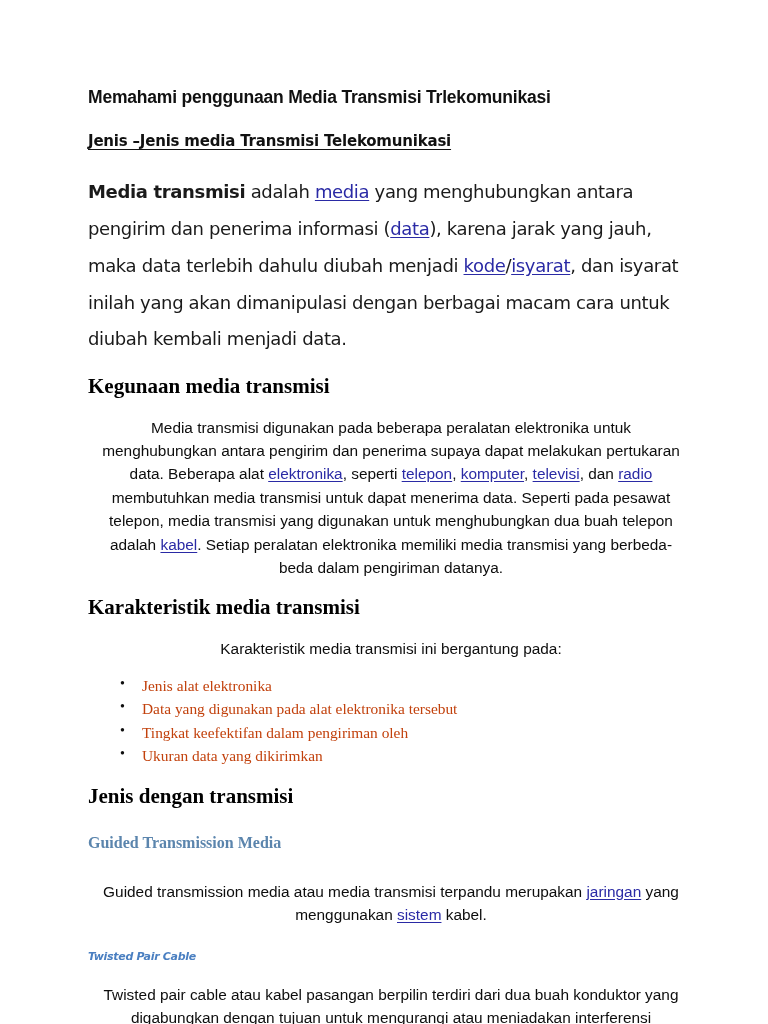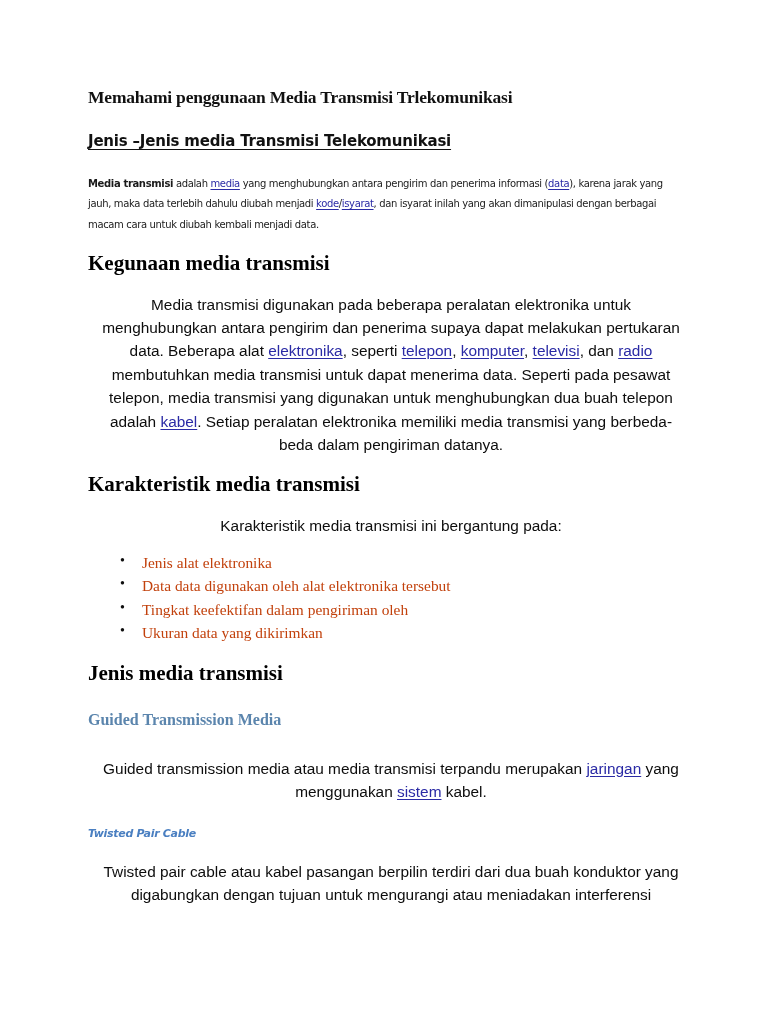--- a/index.html
+++ b/index.html
@@ -24,21 +24,21 @@
     padding: 86px 88px 0 88px;
     position: relative;
   }
 
   .content {
     width: 594px;
   }
 
   
   .doc-title {
-    font-family: Liberation Serif, serif;
+    font-family: Liberation Sans, sans-serif;
     font-size: 17.5px;
     font-weight: bold;
     letter-spacing: -0.2px;
     line-height: 1.28;
     margin: 0 0 24px 0;
     color: #111111;
   }
 
   .doc-subtitle {
     font-family: "DejaVu Sans", "Liberation Sans", sans-serif;
@@ -47,21 +47,21 @@
     letter-spacing: -0.2px;
     text-decoration: underline;
     text-underline-offset: 3px;
     line-height: 1.3;
     margin: 0 0 22px 0;
     color: #111111;
   }
 
   .intro-para {
     font-family: "DejaVu Sans", "Liberation Sans", sans-serif;
-    font-size: 10px;
+    font-size: 18px;
     letter-spacing: -0.35px;
     line-height: 2.05;
     margin: 16px 0 10px 0;
     color: #1a1a1a;
   }
   .intro-para .lead {
     font-weight: bold;
   }
 
   
@@ -152,26 +152,26 @@
     <h2 class="section-heading">Kegunaan media transmisi</h2>
 
     <p class="body-para"><span>Media transmisi digunakan pada beberapa peralatan elektronika untuk menghubungkan antara pengirim dan penerima supaya dapat melakukan pertukaran data. Beberapa alat </span><span class="doclink">elektronika</span><span>, seperti </span><span class="doclink">telepon</span><span>, </span><span class="doclink">komputer</span><span>, </span><span class="doclink">televisi</span><span>, dan </span><span class="doclink">radio</span><span> membutuhkan media transmisi untuk dapat menerima data. Seperti pada pesawat telepon, media transmisi yang digunakan untuk menghubungkan dua buah telepon adalah </span><span class="doclink">kabel</span><span>. Setiap peralatan elektronika memiliki media transmisi yang berbeda-beda dalam pengiriman datanya.</span></p>
 
     <h2 class="section-heading">Karakteristik media transmisi</h2>
 
     <p class="body-para">Karakteristik media transmisi ini bergantung pada:</p>
 
     <ul class="feature-list">
       <li>Jenis alat elektronika</li>
-      <li>Data data digunakan oleh alat elektronika tersebut</li>
+      <li>Data yang digunakan pada alat elektronika tersebut</li>
       <li>Tingkat keefektifan dalam pengiriman oleh</li>
       <li>Ukuran data yang dikirimkan</li>
     </ul>
 
-    <h2 class="section-heading">Jenis media transmisi</h2>
+    <h2 class="section-heading">Jenis dengan transmisi</h2>
 
     <h3 class="blue-heading">Guided Transmission Media</h3>
 
     <p class="body-para"><span>Guided transmission media atau media transmisi terpandu merupakan </span><span class="doclink">jaringan</span><span> yang menggunakan </span><span class="doclink">sistem</span><span> kabel.</span></p>
 
     <h4 class="blue-italic-heading">Twisted Pair Cable</h4>
 
     <p class="body-para tail-para">Twisted pair cable atau kabel pasangan berpilin terdiri dari dua buah konduktor yang digabungkan dengan tujuan untuk mengurangi atau meniadakan interferensi</p>
 
   </div>

